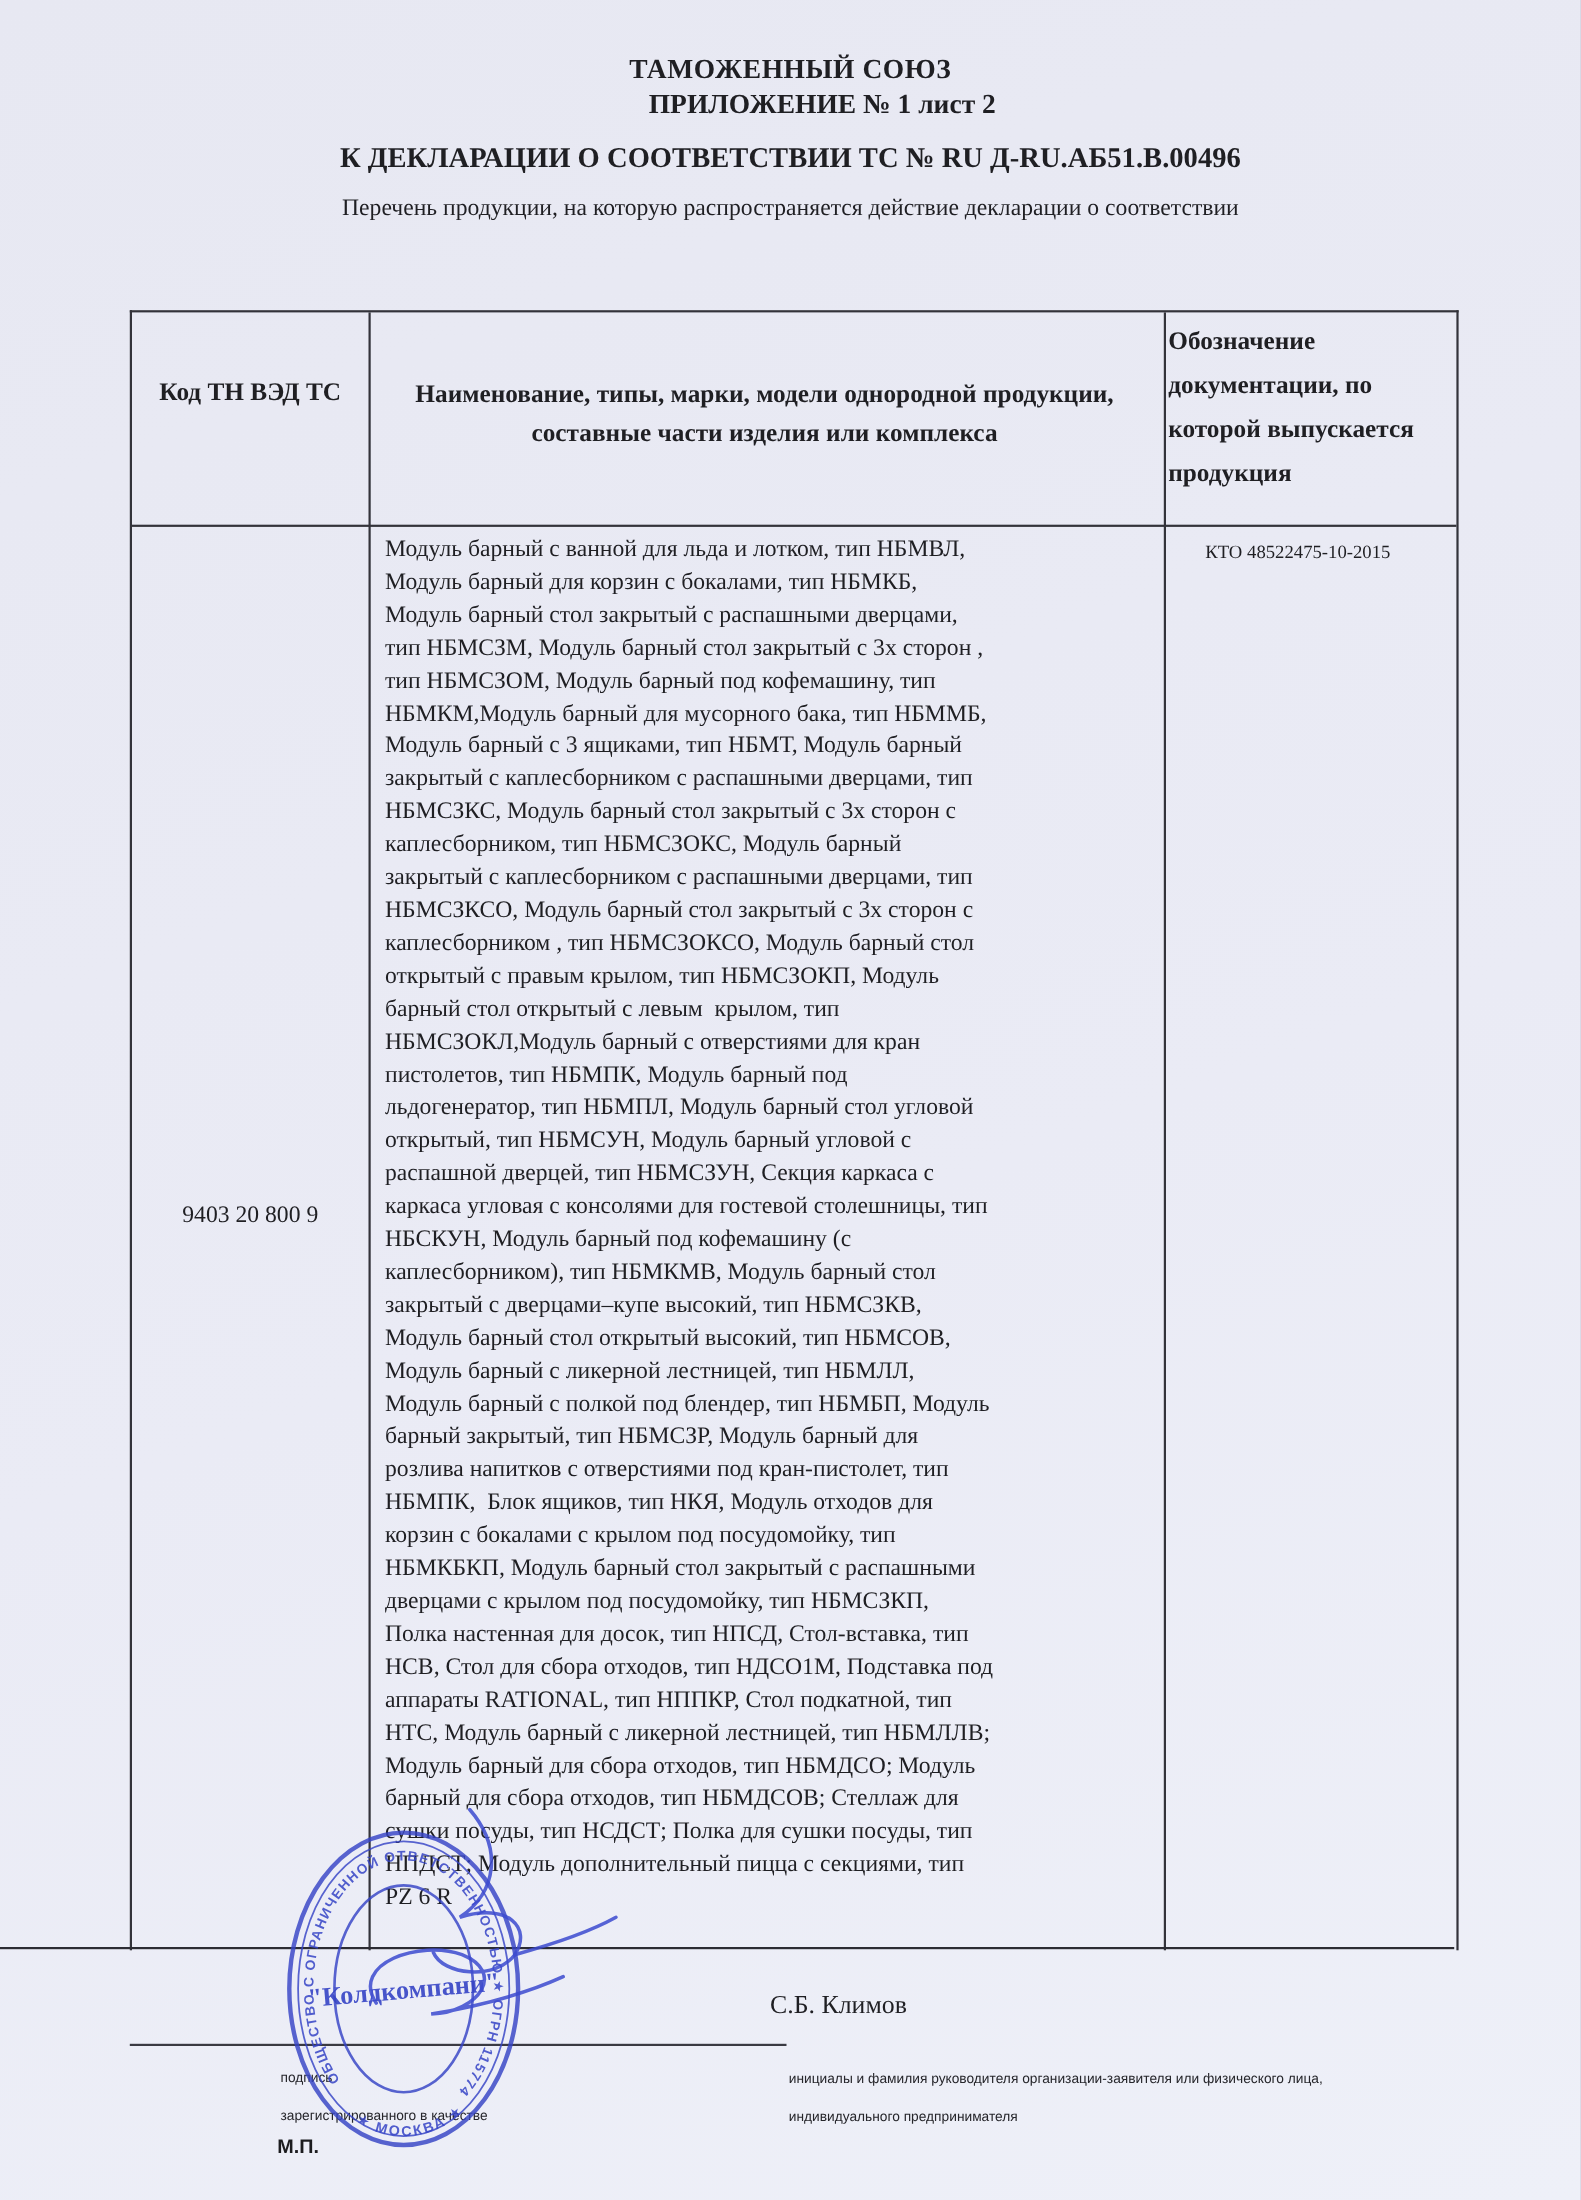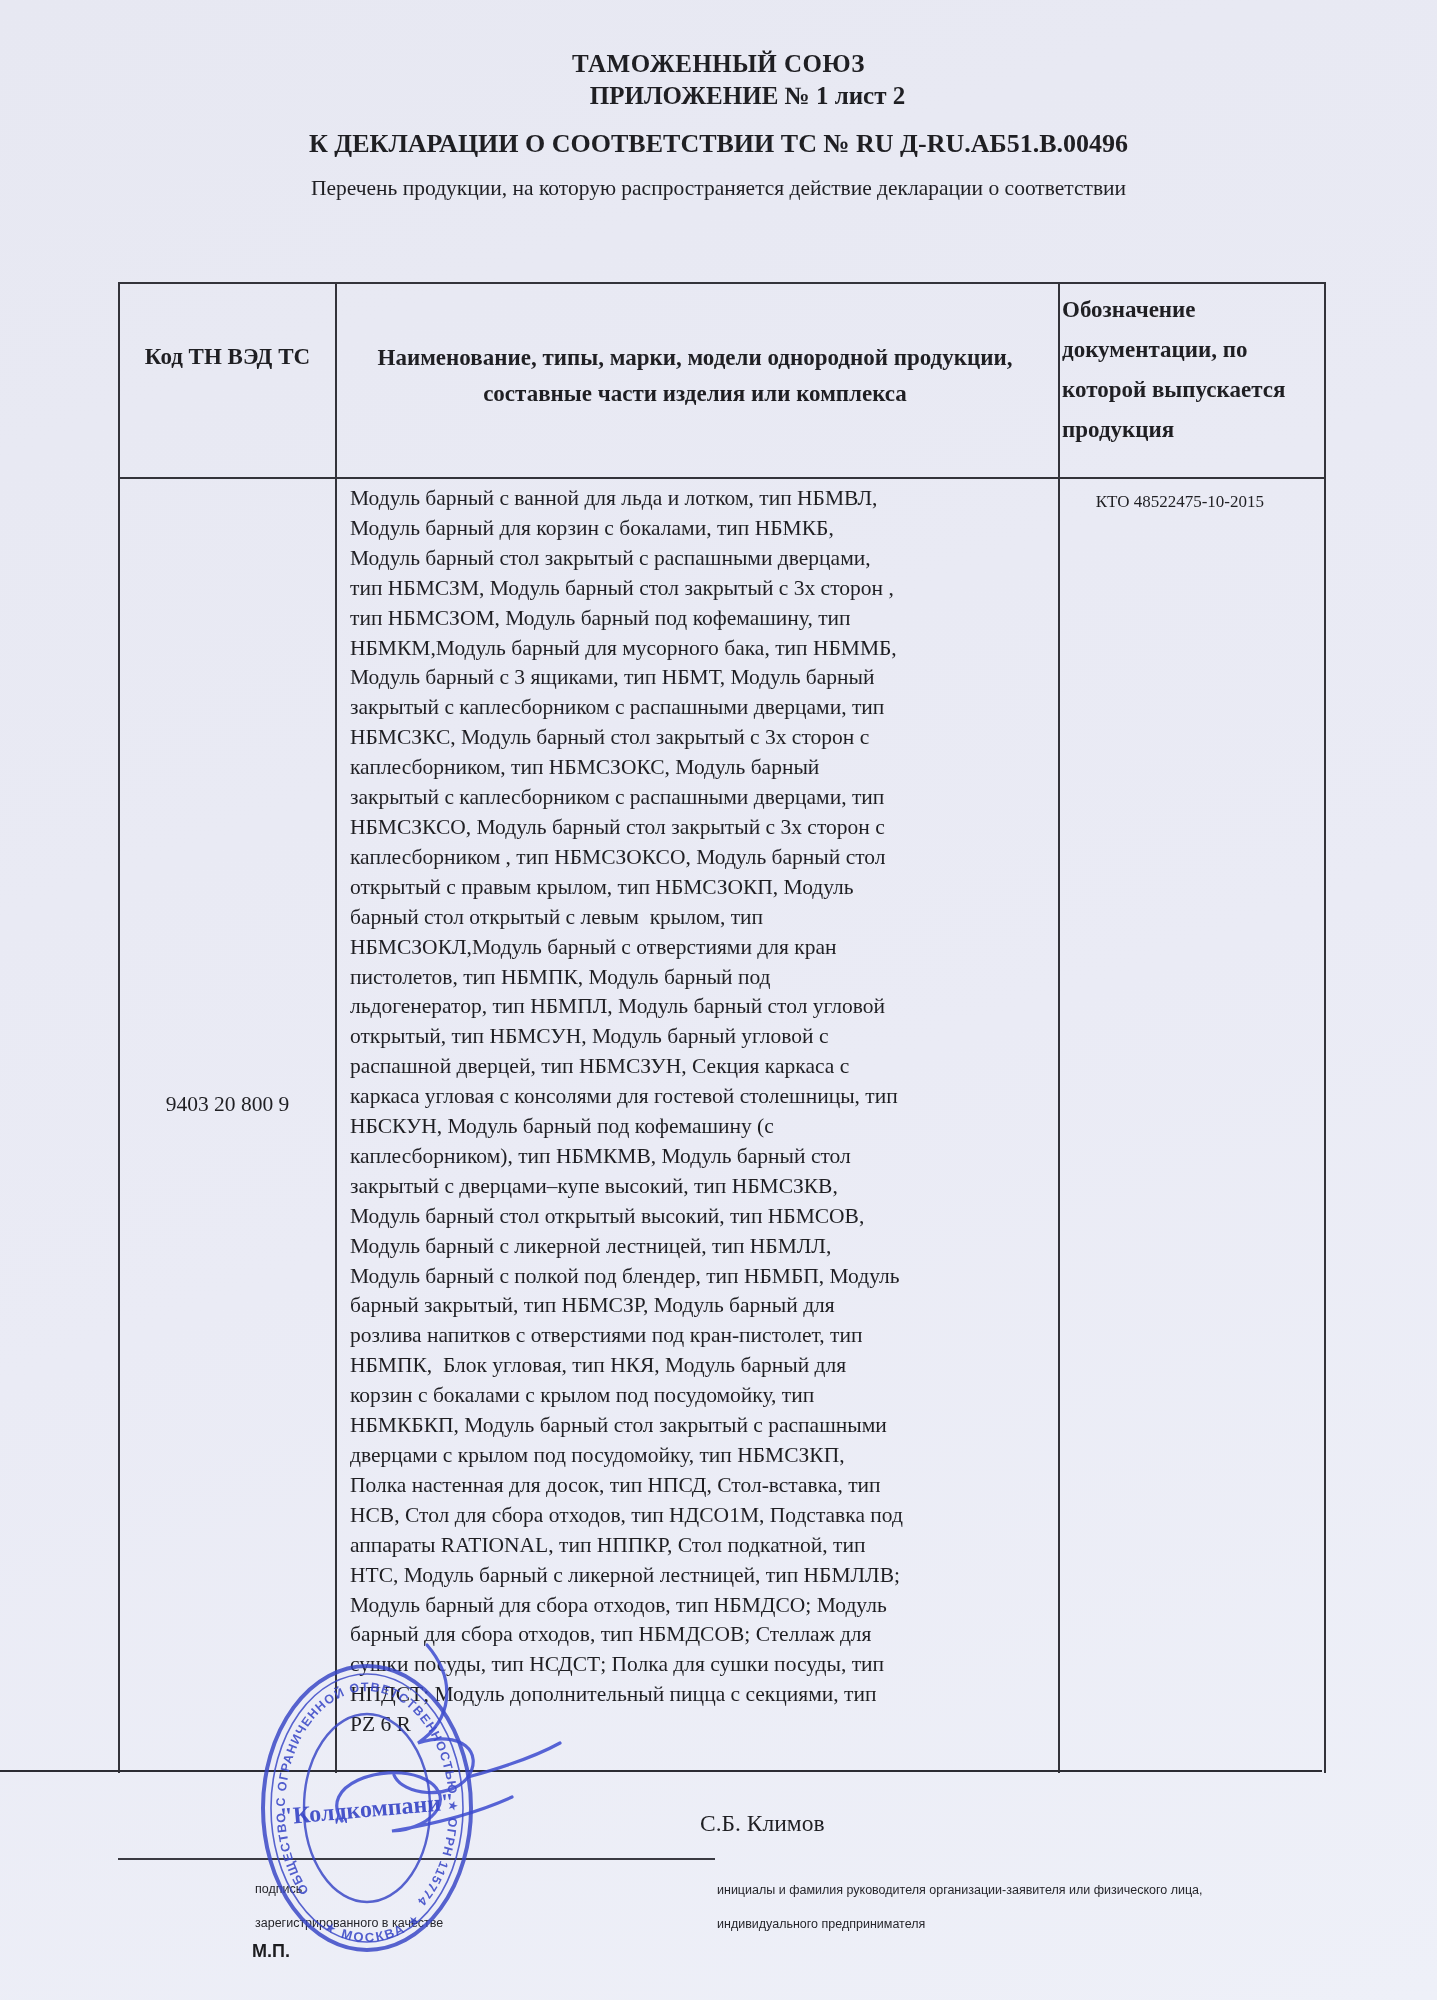--- a/index.html
+++ b/index.html
@@ -83,21 +83,21 @@
       <div class="pline">распашной дверцей, тип НБМСЗУН, Секция каркаса с</div>
       <div class="pline">каркаса угловая с консолями для гостевой столешницы, тип</div>
       <div class="pline">НБСКУН, Модуль барный под кофемашину (с</div>
       <div class="pline">каплесборником), тип НБМКМВ, Модуль барный стол</div>
       <div class="pline">закрытый с дверцами–купе высокий, тип НБМСЗКВ,</div>
       <div class="pline">Модуль барный стол открытый высокий, тип НБМСОВ,</div>
       <div class="pline">Модуль барный с ликерной лестницей, тип НБМЛЛ,</div>
       <div class="pline">Модуль барный с полкой под блендер, тип НБМБП, Модуль</div>
       <div class="pline">барный закрытый, тип НБМСЗР, Модуль барный для</div>
       <div class="pline">розлива напитков с отверстиями под кран-пистолет, тип</div>
-      <div class="pline">НБМПК,  Блок угловая, тип НКЯ, Модуль барный для</div>
+      <div class="pline">НБМПК,  Блок ящиков, тип НКЯ, Модуль отходов для</div>
       <div class="pline">корзин с бокалами с крылом под посудомойку, тип</div>
       <div class="pline">НБМКБКП, Модуль барный стол закрытый с распашными</div>
       <div class="pline">дверцами с крылом под посудомойку, тип НБМСЗКП,</div>
       <div class="pline">Полка настенная для досок, тип НПСД, Стол-вставка, тип</div>
       <div class="pline">НСВ, Стол для сбора отходов, тип НДСО1М, Подставка под</div>
       <div class="pline">аппараты RATIONAL, тип НППКР, Стол подкатной, тип</div>
       <div class="pline">НТС, Модуль барный с ликерной лестницей, тип НБМЛЛВ;</div>
       <div class="pline">Модуль барный для сбора отходов, тип НБМДСО; Модуль</div>
       <div class="pline">барный для сбора отходов, тип НБМДСОВ; Стеллаж для</div>
       <div class="pline">сушки посуды, тип НСДСТ; Полка для сушки посуды, тип</div>

